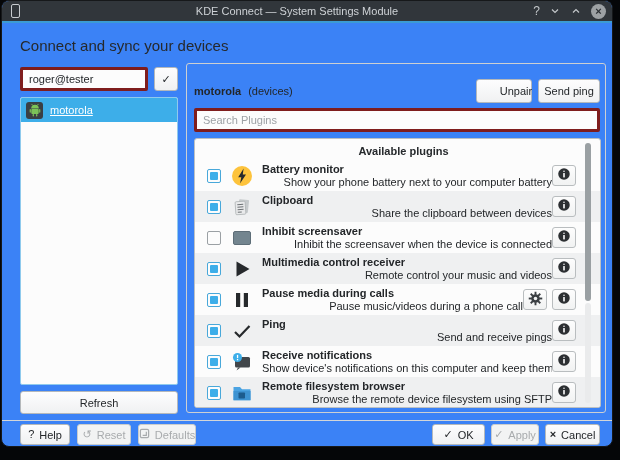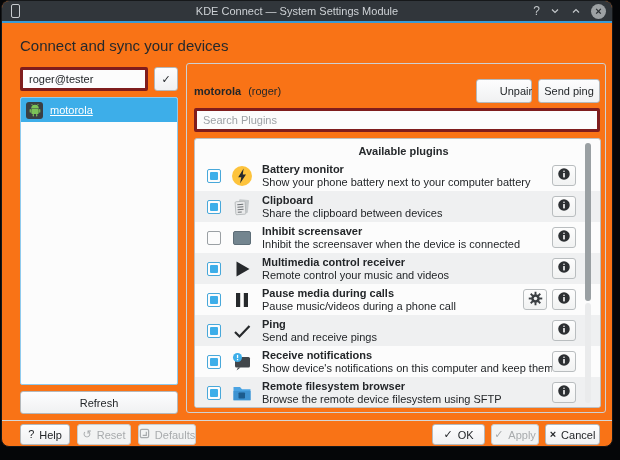--- a/index.html
+++ b/index.html
@@ -1,20 +1,20 @@
 <!DOCTYPE html>
 <html><head>
 <meta charset="utf-8">
 <style>
   * { box-sizing: border-box; margin: 0; padding: 0; }
   html,body { width:620px; height:460px; background:#000; }
   .stage { position:relative; width:620px; height:460px; background:#050608; overflow:hidden;
            font-family:"Liberation Sans", sans-serif; font-size:11px; color:#232629; }
   .window { position:absolute; left:1px; top:0; width:612px; height:447px;
-            background:#f97316; border-radius:8px; overflow:hidden; border:1px solid #16181a; }
+            background:#3b82f6; border-radius:8px; overflow:hidden; border:1px solid #16181a; }
 
   
   .titlebar { position:absolute; left:0; top:0; right:0; height:20px; background:#31363b; }
   .titlebar-accent { position:absolute; left:0; top:20px; right:0; height:2px; background:#3b9bd5; }
   .titlebar-title { position:absolute; left:60px; right:80px; top:0; height:20px; line-height:20px;
                     text-align:center; color:#ced2d6; font-size:11px; white-space:nowrap; overflow:hidden; }
   .app-icon { position:absolute; left:9px; top:3px; width:9px; height:14px;
               border:1px solid #c7cbcf; border-radius:2px; }
   .tb-icons { position:absolute; right:6px; top:0; height:20px; display:flex; align-items:center; gap:9px; }
   .tb-glyph { color:#c3c7ca; font-size:12px; line-height:1; display:flex; align-items:center; }
@@ -61,21 +61,21 @@
   .plugin-row { height:31px; display:flex; align-items:center; padding:0 24px 0 12px; }
   .plugin-row.alt { background:#eff0f1; }
   .checkbox { width:14px; height:14px; border:1px solid #9ba0a4; border-radius:2px;
               background:#fcfcfc; flex:none; position:relative; }
   .checkbox.checked { border-color:#48a8da; }
   .checkbox.checked::after { content:""; position:absolute; inset:2px; background:#3daee9; border-radius:1px; }
   .plugin-icon { width:24px; height:24px; margin-left:9px; flex:none;
                  display:flex; align-items:center; justify-content:center; }
   .plugin-texts { margin-left:8px; flex:1; min-width:0; overflow:hidden; }
   .plugin-title { font-weight:bold; line-height:13px; white-space:nowrap; }
-  .plugin-desc { line-height:13px; white-space:nowrap; }
+  .plugin-desc { line-height:13px; white-space:nowrap;text-align:right; }
   .row-buttons { display:flex; gap:5px; flex:none; }
   .icon-button { width:24px; height:21px; border:1px solid #b9bdbf; border-radius:3px;
                  background:linear-gradient(#fdfdfd,#f1f2f2); display:flex; align-items:center;
                  justify-content:center; padding:0; }
   .scroll-thumb { position:absolute; right:9px; top:4px; width:6px; height:158px;
                   background:#9aa0a3; border-radius:3px; }
   .scroll-track { position:absolute; right:9px; top:164px; bottom:4px; width:6px;
                   background:#eaebec; border-radius:3px; }
 
   
@@ -141,21 +141,21 @@
     </div>
 
     <button class="btn refresh-button">
       <span>Refresh</span>
     </button>
 
     <div class="group-frame"></div>
 
     <div class="device-title">
       <b>motorola</b>
-      <span class="status">(roger)</span>
+      <span class="status">(devices)</span>
     </div>
     <button class="btn unpair-button">
       <span>Unpair</span>
     </button>
     <button class="btn sendping-button">
       <span>Send ping</span>
     </button>
 
     <input class="tinput search-input" placeholder="Search Plugins" style="">
 

